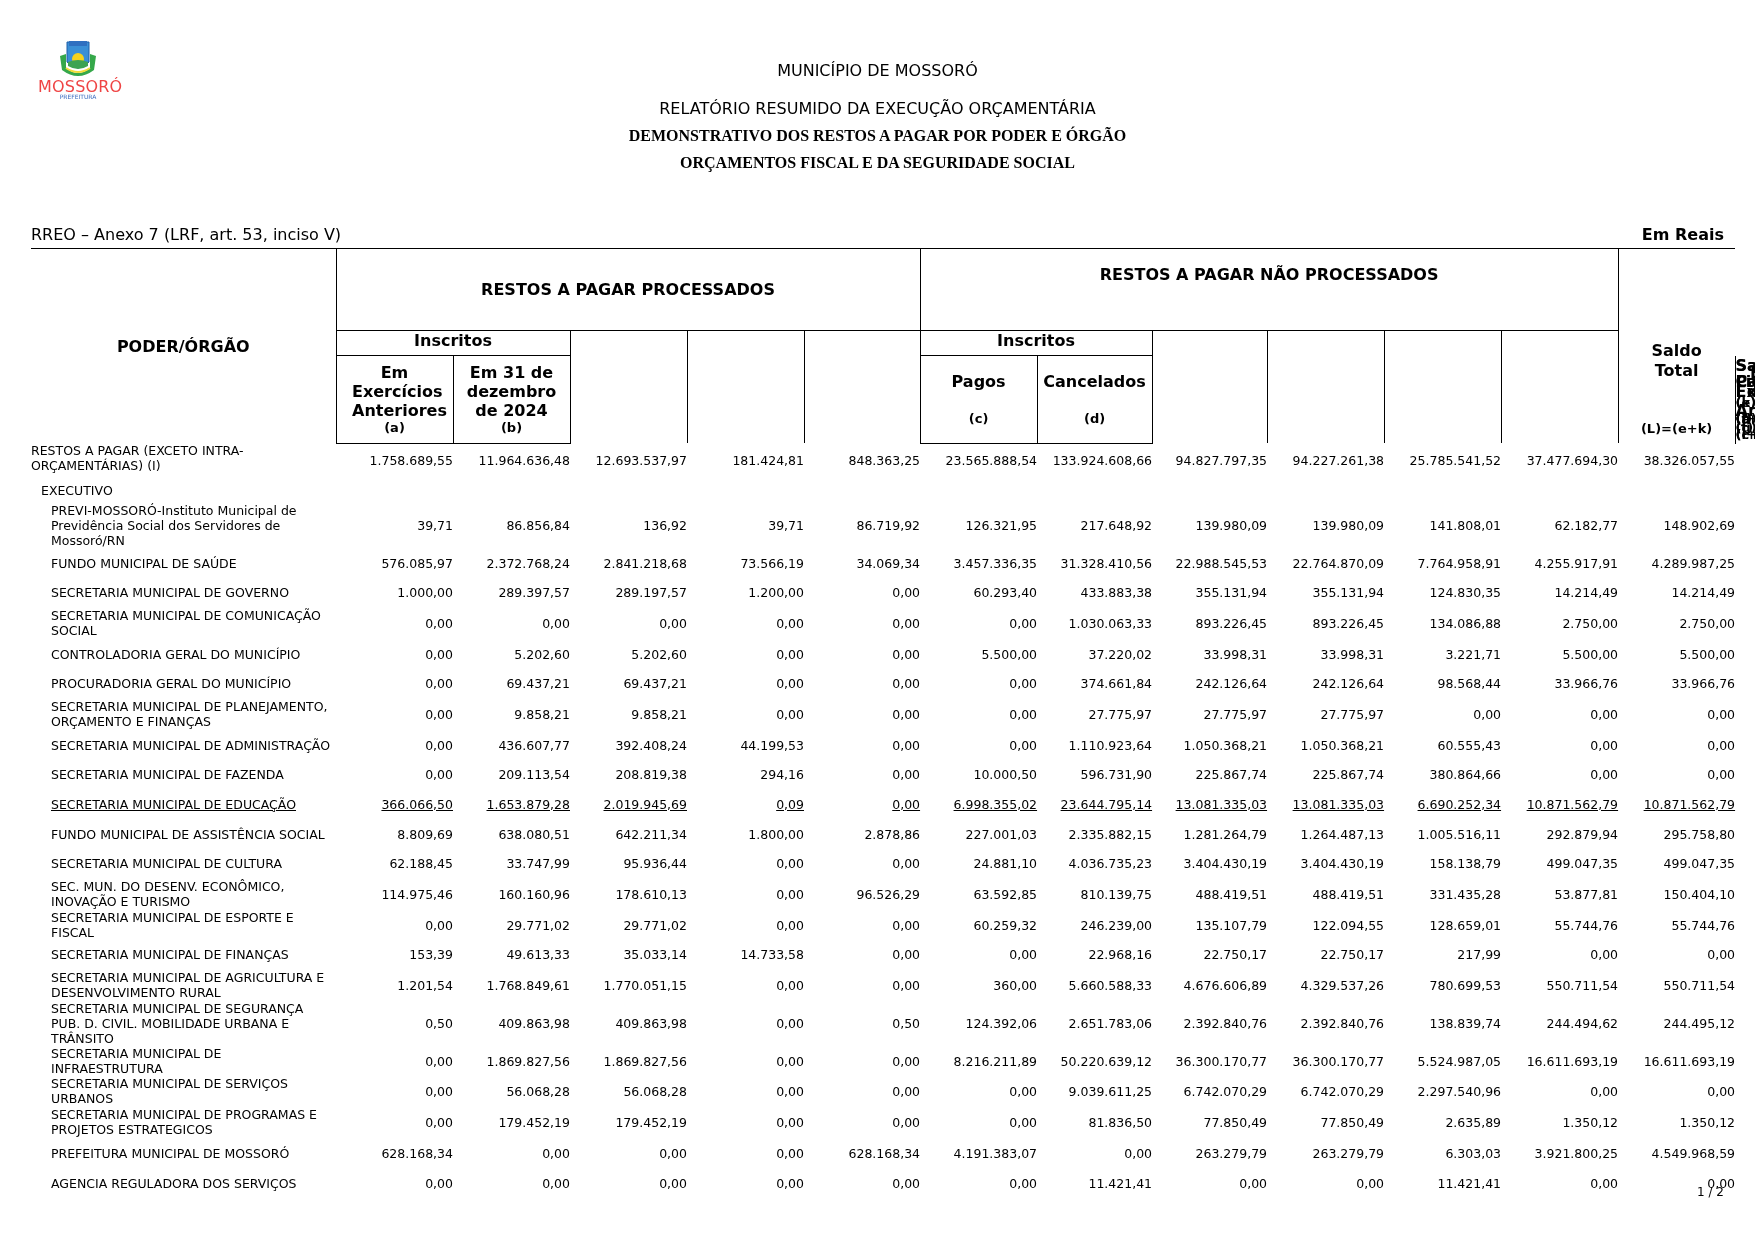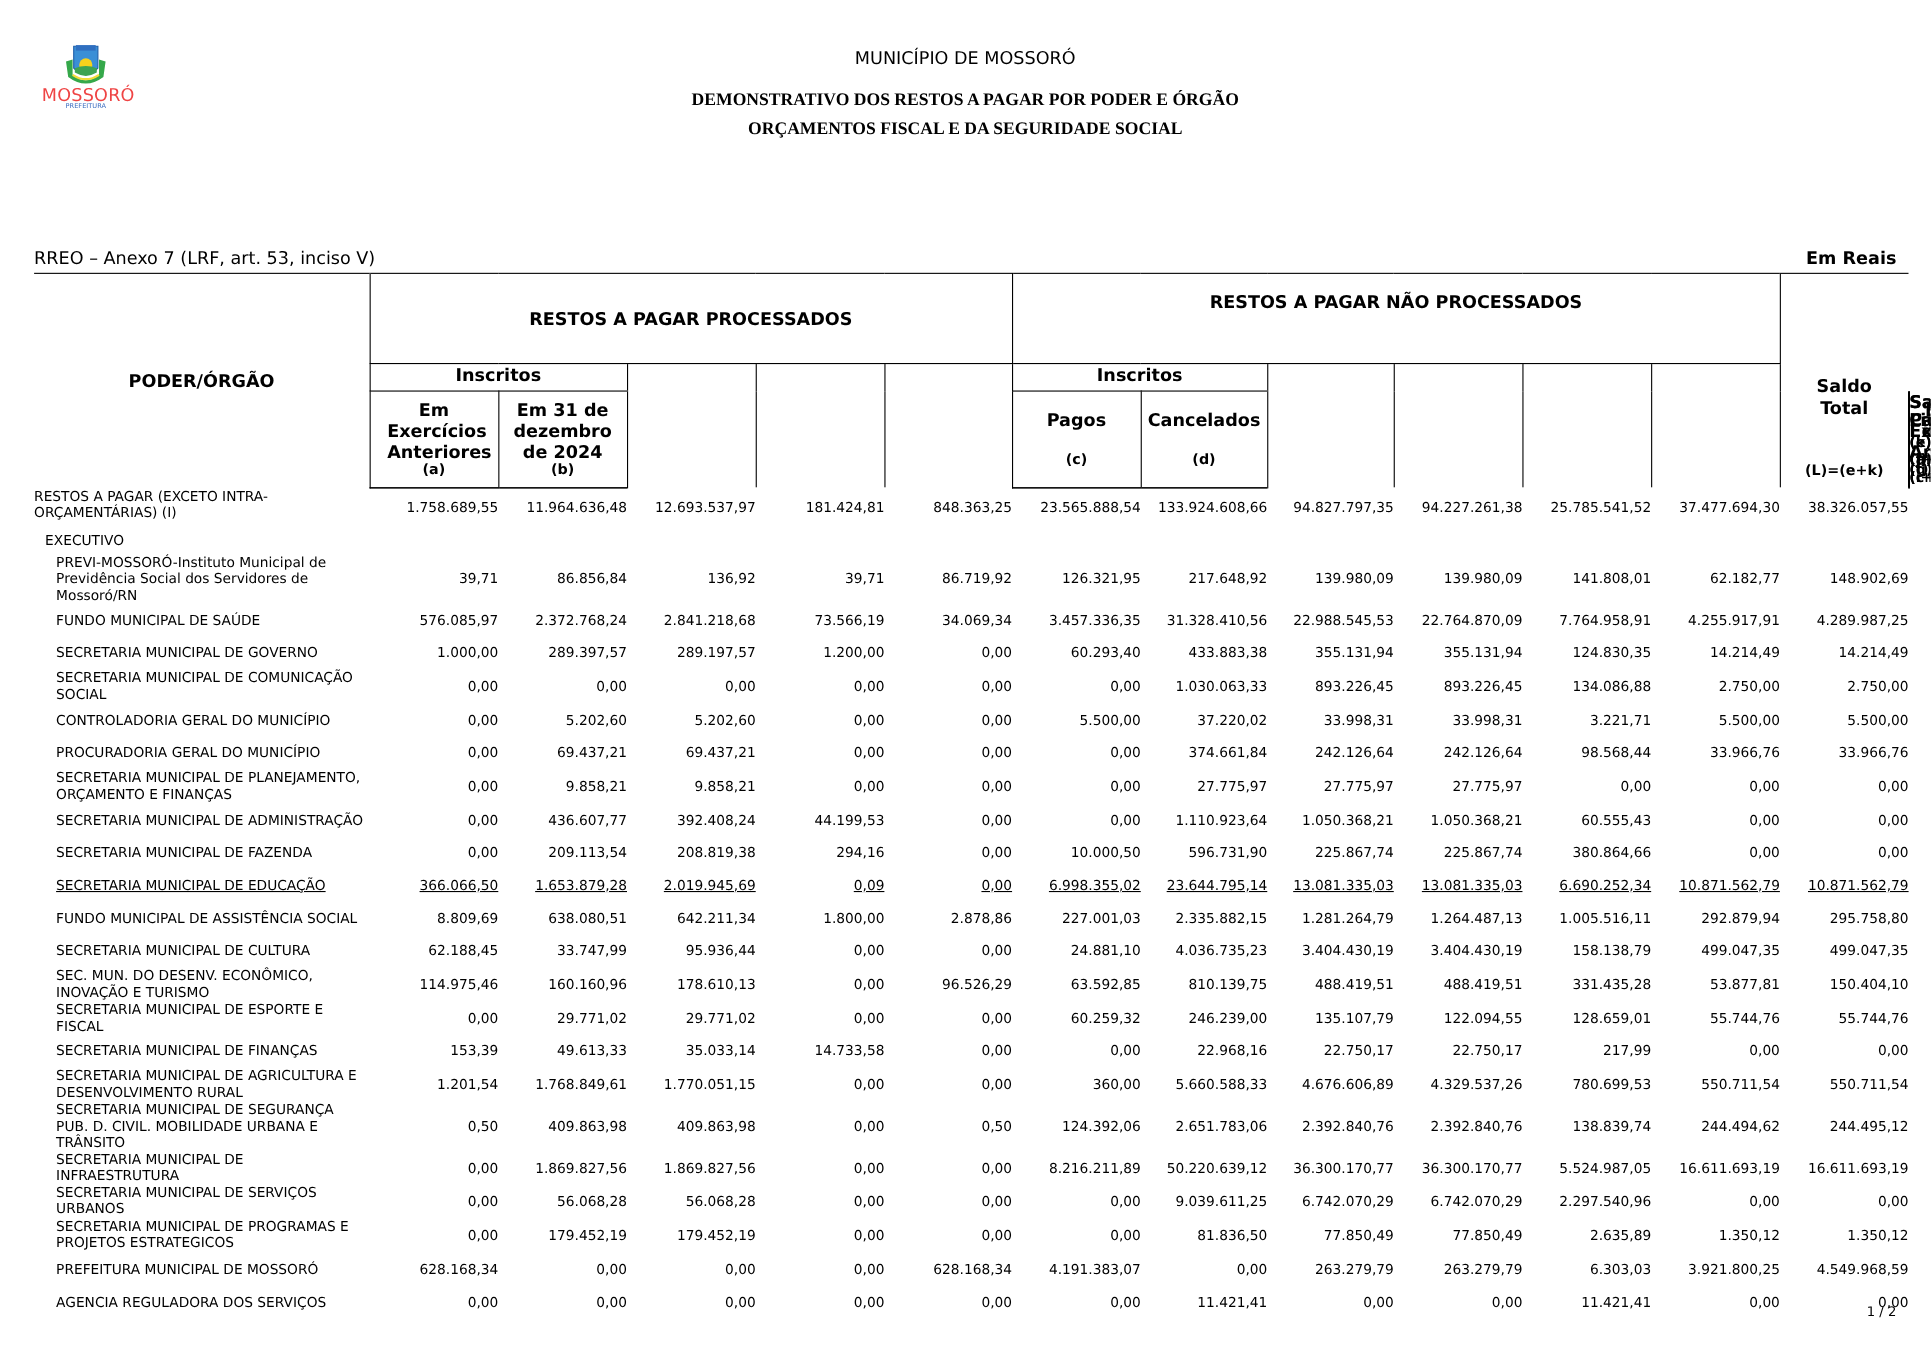--- a/index.html
+++ b/index.html
@@ -2,21 +2,21 @@
 <html><head>
 <meta charset="utf-8">
 <style>
   html, body { margin:0; padding:0; background:#ffffff; }
   body { width:1755px; height:1240px; position:relative; overflow:hidden;
          font-family:"DejaVu Sans", "Liberation Sans", sans-serif; color:#000; }
   .logo { position:absolute; left:38px; top:38px; width:80px; height:70px; text-align:center; }
   .logo svg { display:block; margin:0 auto; }
   .logo .l1 { font-weight:normal; font-size:16px; color:#ef4444; letter-spacing:0.2px; margin-top:1px; line-height:12px; }
   .logo .l2 { font-size:6px; color:#3a6cc0; line-height:7px; }
-  .titles { position:absolute; left:0; width:1755px; top:39px; text-align:center; }
+  .titles { position:absolute; left:0; width:1755px; top:57px; text-align:center; }
   .titles div { font-size:16px; line-height:27px; }
   .titles .t1 { margin-bottom:11px; }
   .titles .b { font-weight:bold;font-family:Liberation Serif, serif; }
   .annex { position:absolute; left:31px; top:225px; font-size:16px; }
   .units { position:absolute; right:31px; top:225px; font-size:16px; font-weight:bold; }
   table.rp { position:absolute; left:31px; top:248px; width:1694px; border-collapse:collapse; table-layout:fixed; }
   table.rp th { font-weight:bold; font-size:16px; text-align:center; padding:0; line-height:19px; }
   .hdr-top { border-top:1.5px solid #000; }
   .vr { border-left:1px solid #000; }
   .bb { border-bottom:1px solid #000; }
@@ -41,20 +41,21 @@
     <circle cx="20" cy="21" r="6" fill="#f6d21c"></circle>
     <path d="M10 24 Q20 20 30 24 L30 28 Q20 34 10 28 Z" fill="#3da352"></path>
     <path d="M8 30 Q20 38 32 30" fill="none" stroke="#f2dc3a" stroke-width="2"></path>
   </svg>
   <div class="l1">MOSSORÓ</div>
   <div class="l2">PREFEITURA</div>
 </div>
 
 <div class="titles">
   <div class="t1">MUNICÍPIO DE MOSSORÓ</div>
+  <div>RELATÓRIO RESUMIDO DA EXECUÇÃO ORÇAMENTÁRIA</div>
   <div class="b">DEMONSTRATIVO DOS RESTOS A PAGAR POR PODER E ÓRGÃO</div>
   <div class="b">ORÇAMENTOS FISCAL E DA SEGURIDADE SOCIAL</div>
 </div>
 
 <div class="annex">RREO – Anexo 7 (LRF, art. 53, inciso V)</div>
 <div class="units">Em Reais</div>
 
 <table class="rp">
   <colgroup>
     <col style="width:305px">

